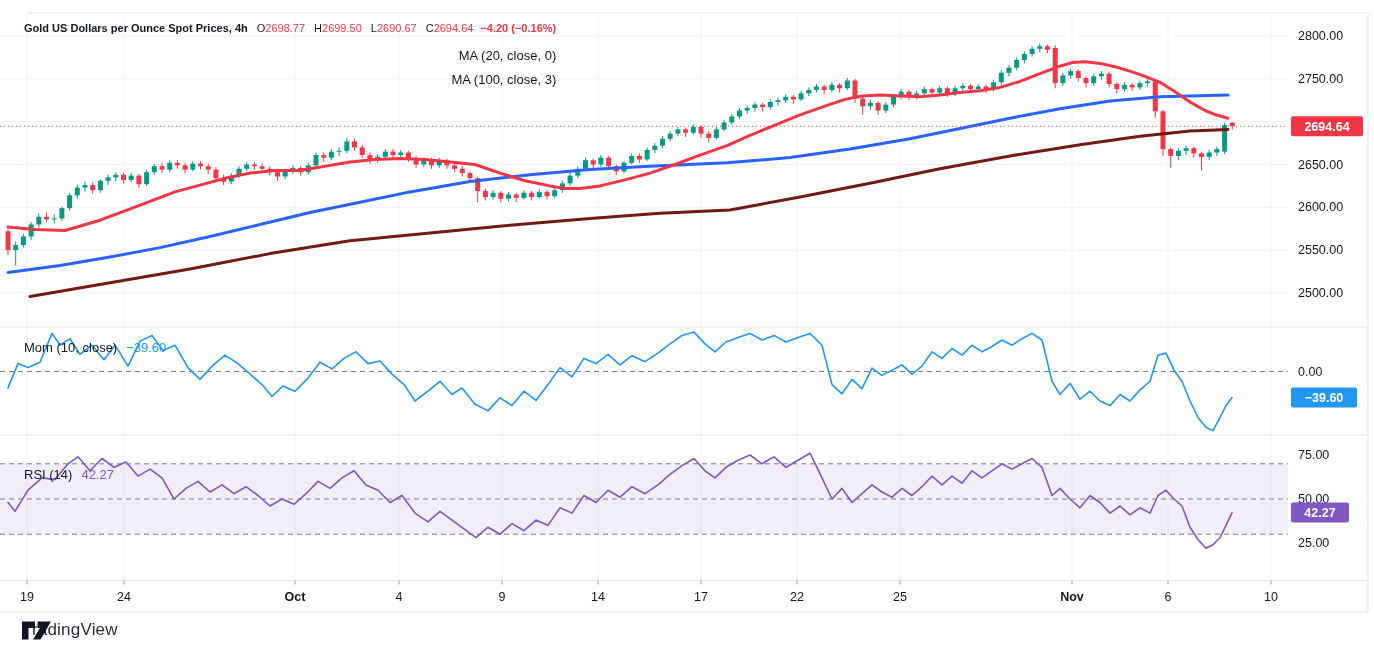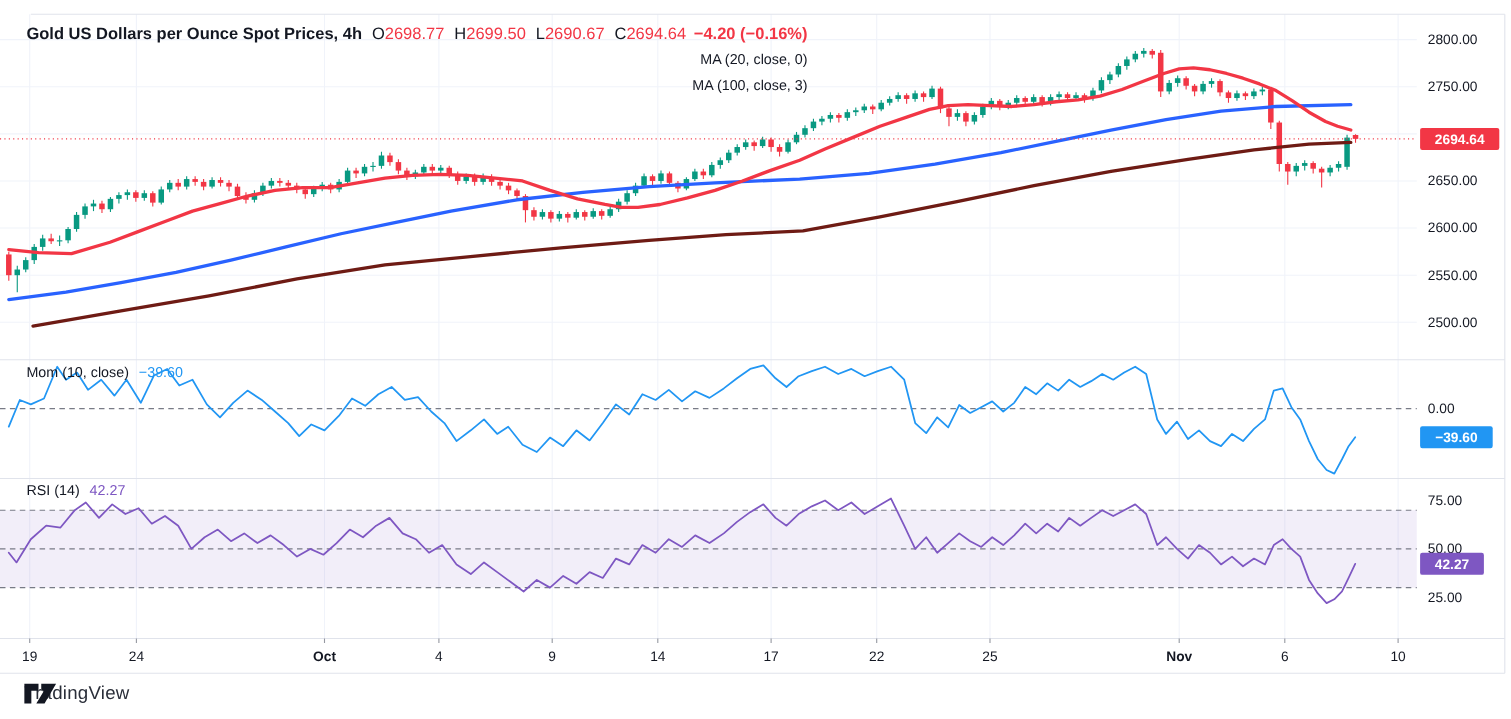--- a/index.html
+++ b/index.html
@@ -1,29 +1,29 @@
 <!DOCTYPE html>
 <html><head>
 <meta charset="utf-8">
 <style>
   html,body{margin:0;padding:0;background:#ffffff;}
   body{width:1374px;height:654px;overflow:hidden;font-family:"Liberation Sans","DejaVu Sans",sans-serif;}
   .chart{position:relative;width:1374px;height:654px;background:#fff;}
   svg{position:absolute;left:0;top:0;}
   .legend{position:absolute;left:24px;top:22px;color:#131722;z-index:5;}
-  .legend .title-row{font-size:15px;font-weight:600;margin-bottom:7px;white-space:nowrap;}
+  .legend .title-row{font-size:11px;font-weight:600;margin-bottom:14px;white-space:nowrap;}
   .legend .k{margin-left:9px;font-weight:400;}
   .legend .v{color:#F23645;font-weight:400;}
   .legend .chg{margin-left:7px;color:#F23645;}
   .legend .ma-row{font-size:13px;font-weight:400;margin-bottom:9px;text-align:right;}
   .pane-label{position:absolute;left:24px;font-size:13px;color:#131722;z-index:5;white-space:nowrap;}
   .pane-label .val{margin-left:9px;font-weight:400;}
-  .pane-label.mom{top:331px;}
+  .pane-label.mom{top:340px;}
   .pane-label.mom .val{color:#2196F3;}
-  .pane-label.rsi{top:438px;}
+  .pane-label.rsi{top:467px;}
   .pane-label.rsi .val{color:#7E57C2;}
   .watermark{position:absolute;left:22px;top:620px;display:flex;align-items:center;gap:8px;z-index:5;cursor:pointer;}
   .watermark .wm-text{font-size:17px;color:#2a2e39;font-weight:500;letter-spacing:.2px;}
 </style>
 </head>
 <body>
 
 <div class="chart">
   <svg id="chart-svg" width="1374" height="654">
       <g>

